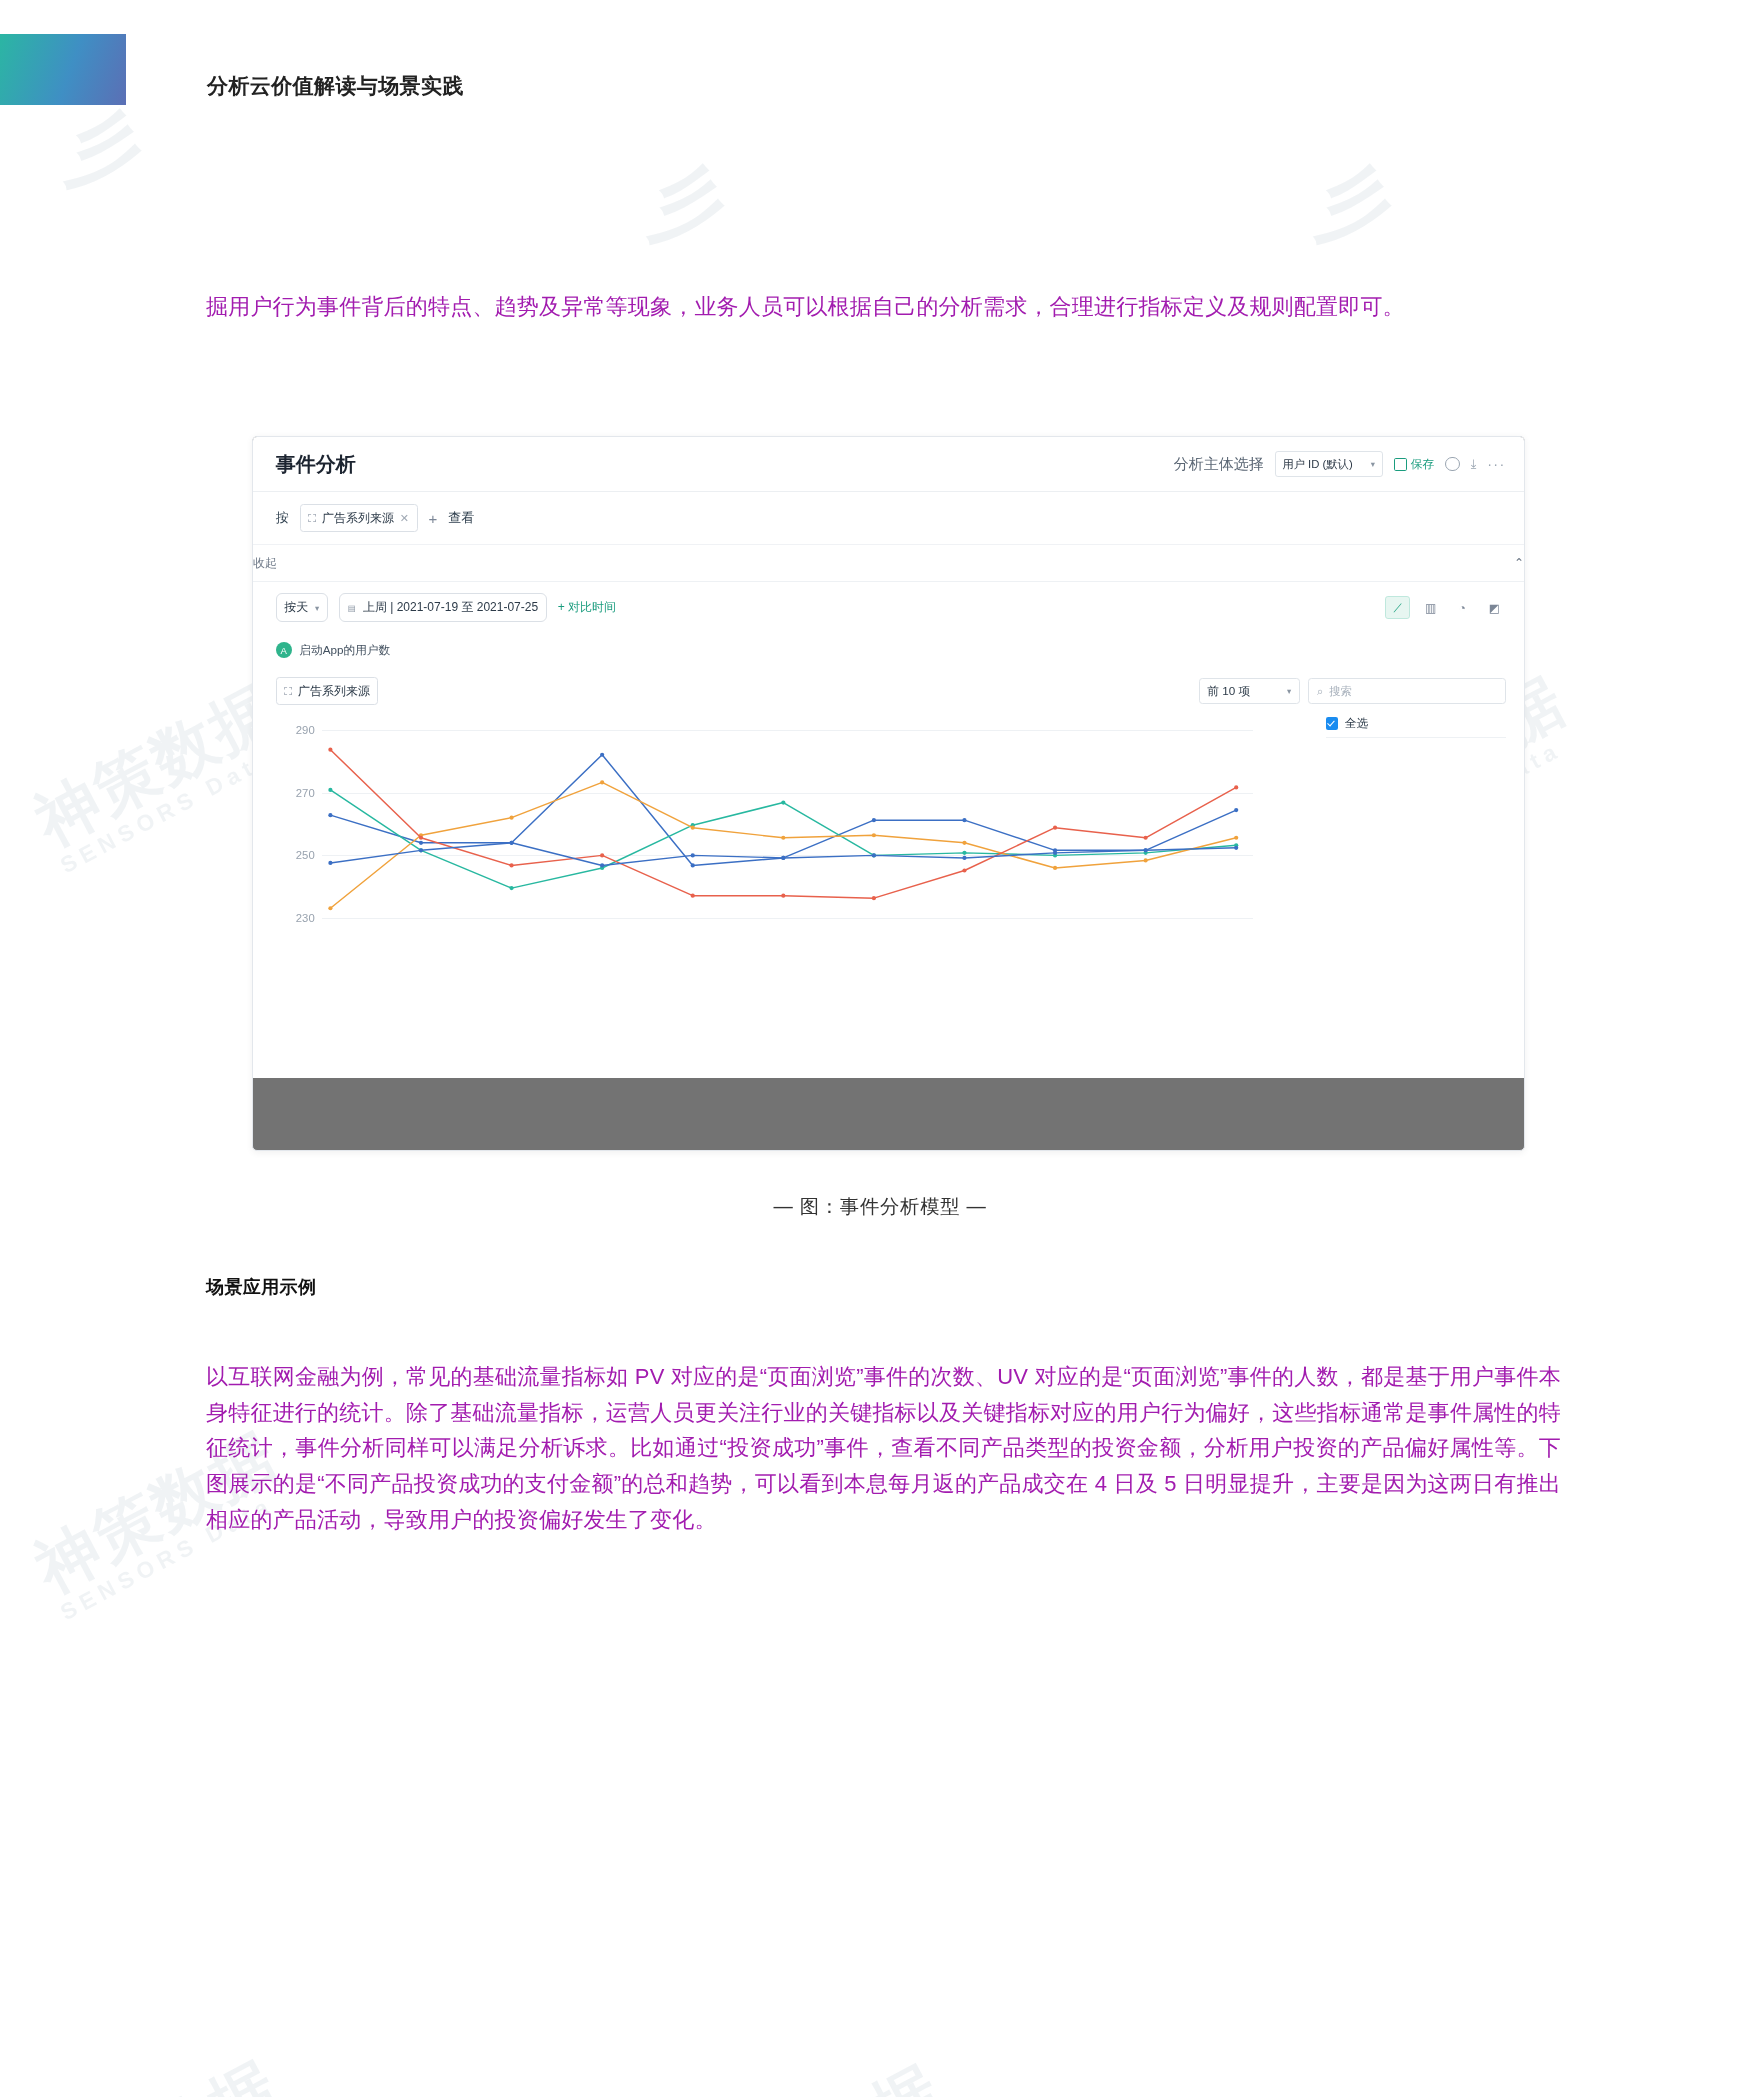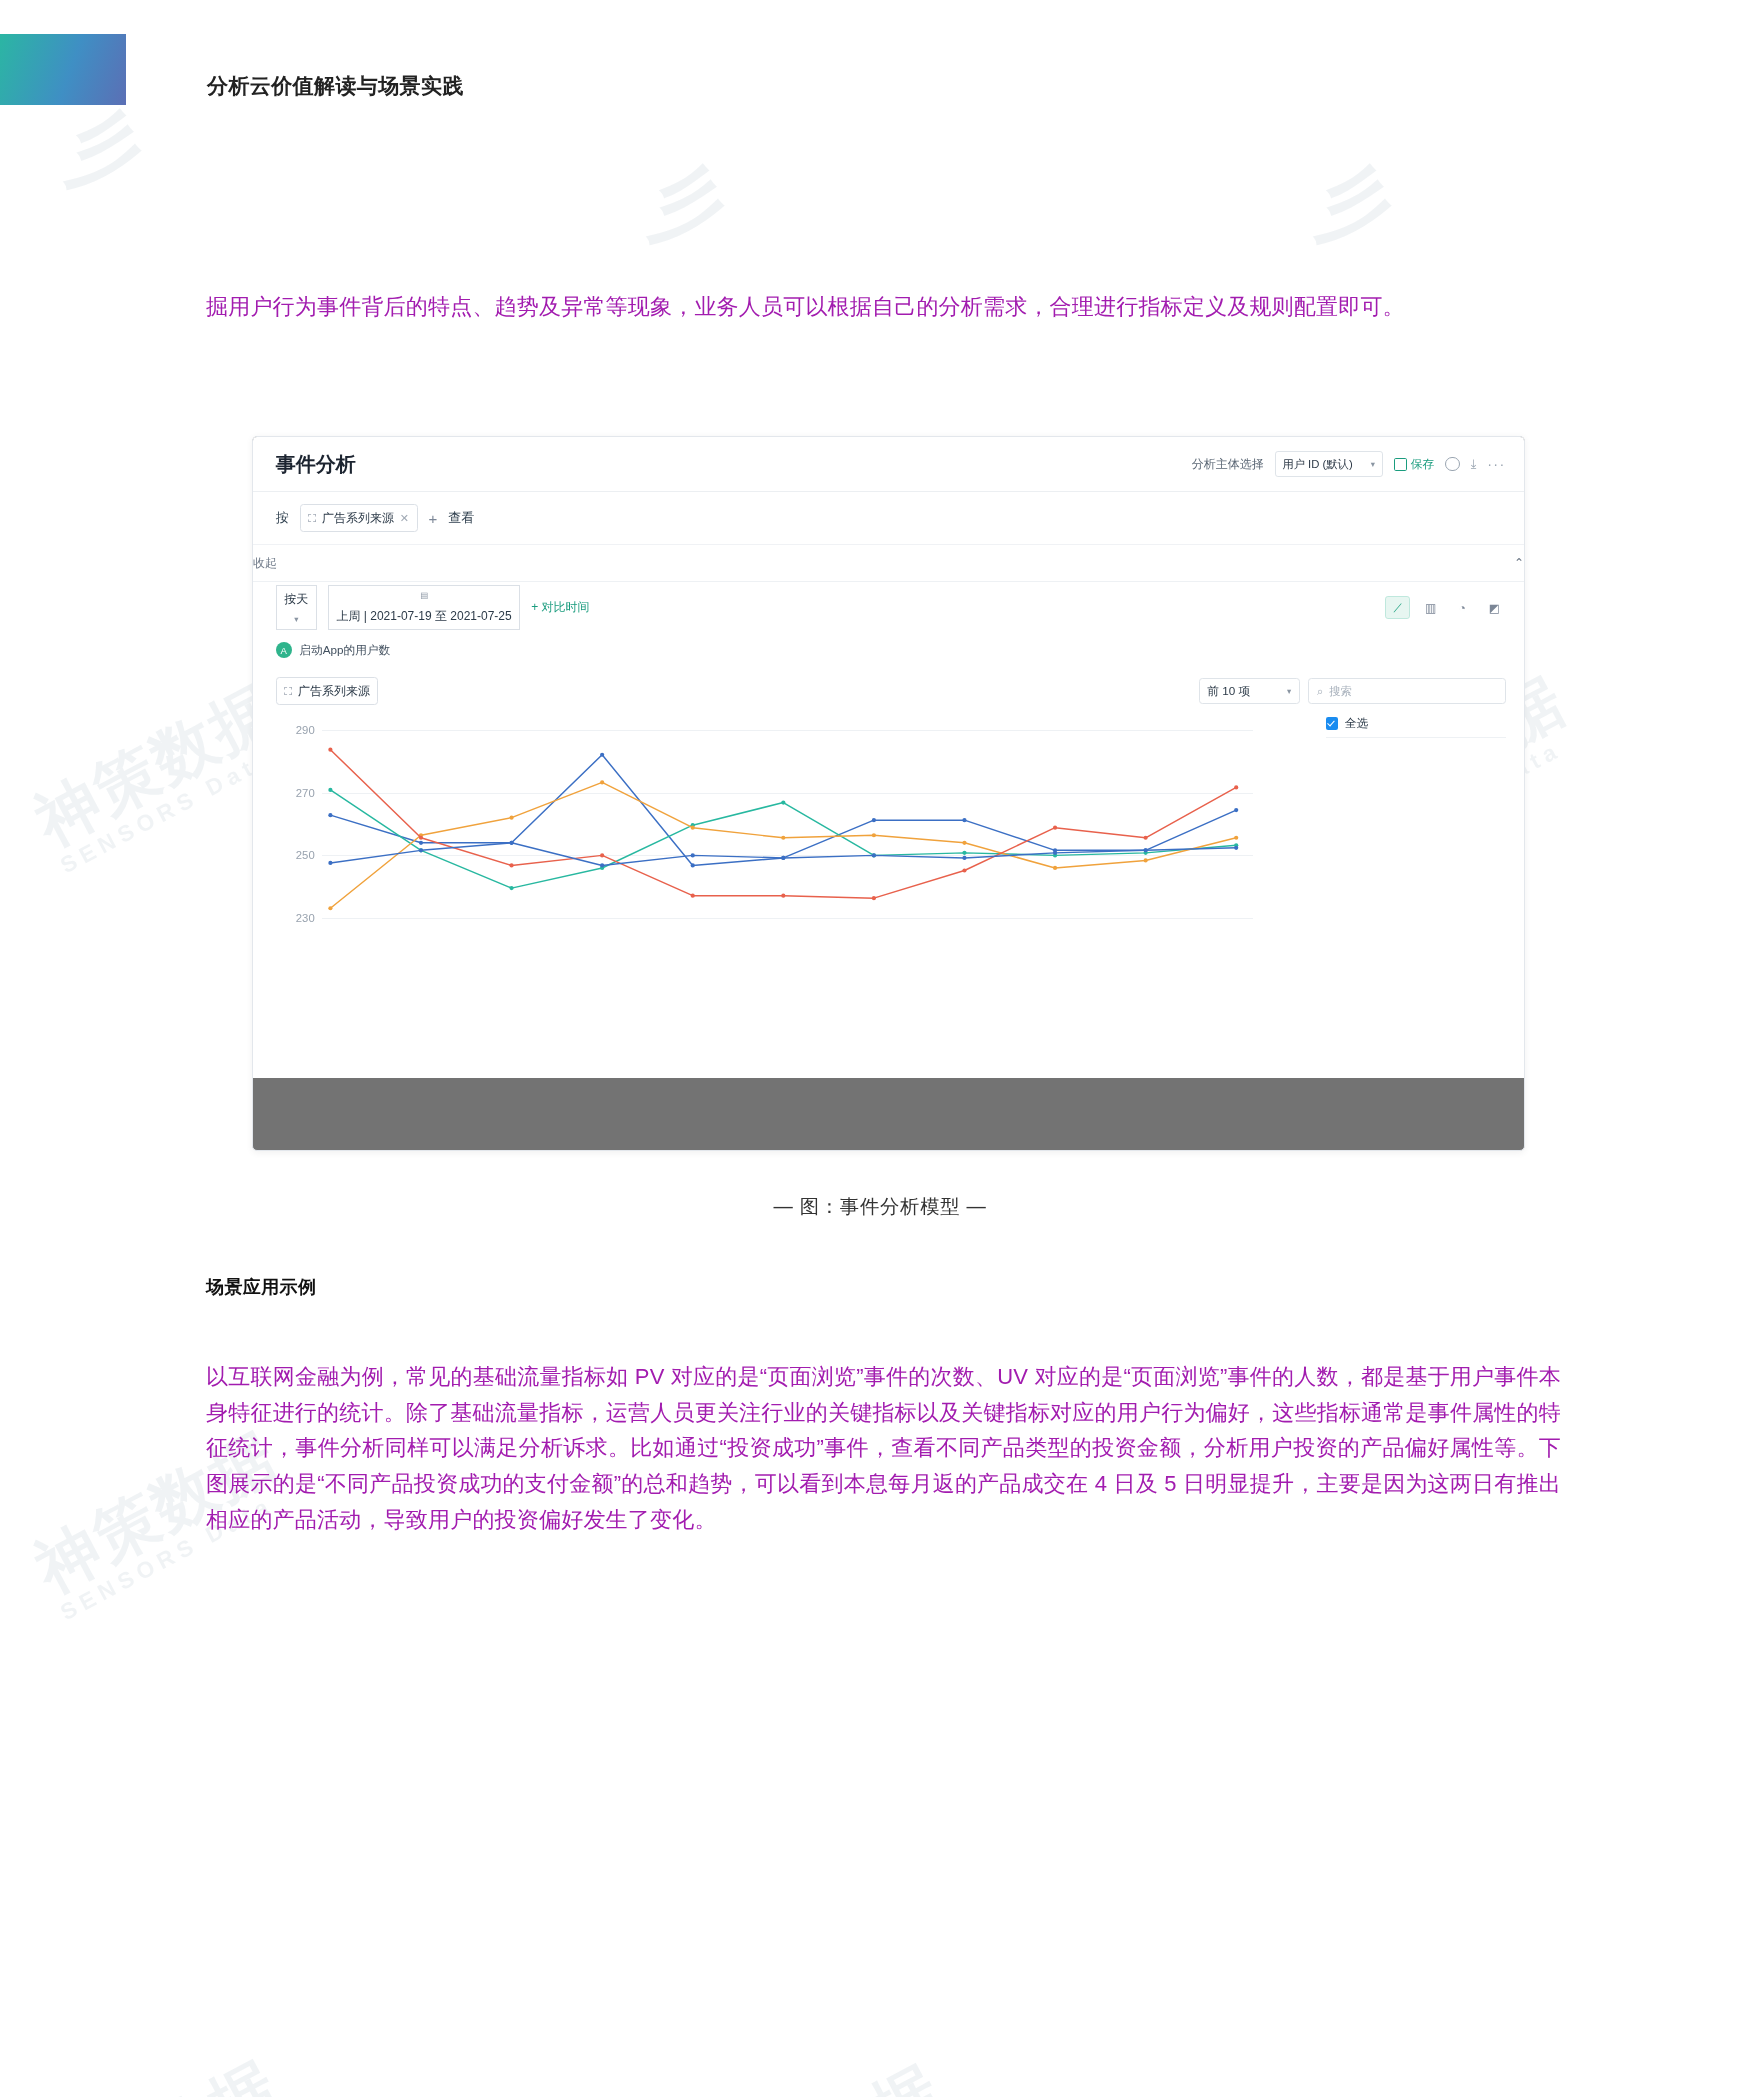--- a/index.html
+++ b/index.html
@@ -121,21 +121,21 @@
   }
   .shot-header-right {
     margin-left: auto;
     margin-right: 18.5px;
     display: flex;
     align-items: center;
     gap: 11px;
     font-size: 11.7px;
     color: #5a6674;
   }
-  .sel-label { font-size: 12px; color: #5a6674; }
+  .sel-label { font-size: 15px; color: #5a6674; }
   .mini-select {
     border: 0.8px solid #dfe4e9;
     border-radius: 2.9px;
     padding: 4.2px 6.7px;
     font-size: 11.3px;
     color: #2e3a48;
     background: #fff;
     display: flex;
     align-items: center;
     gap: 18px;
@@ -204,29 +204,28 @@
   .shot-row2 {
     height: 51px;
     background: #fff;
     display: flex;
     align-items: center;
     padding: 0 18.5px 0 22.7px;
     gap: 11px;
   }
   .pill {
     border: 0.8px solid #dbe0e6;
-    border-radius: 0;
+    border-radius: 6px;
     padding: 4.6px 7.6px;
     font-size: 12px;
     color: #2c3a48;
     background: #fff;
     display: flex;
     align-items: center;
     gap: 6.7px;
-    flex-direction: column;
   }
   .date-pill { gap: 7.6px; }
   .cmp-link { color: #1a9c7e; font-size: 12px; }
   .chart-type-icons {
     margin-left: auto;
     display: flex;
     align-items: center;
     gap: 9.2px;
   }
   .cti {

